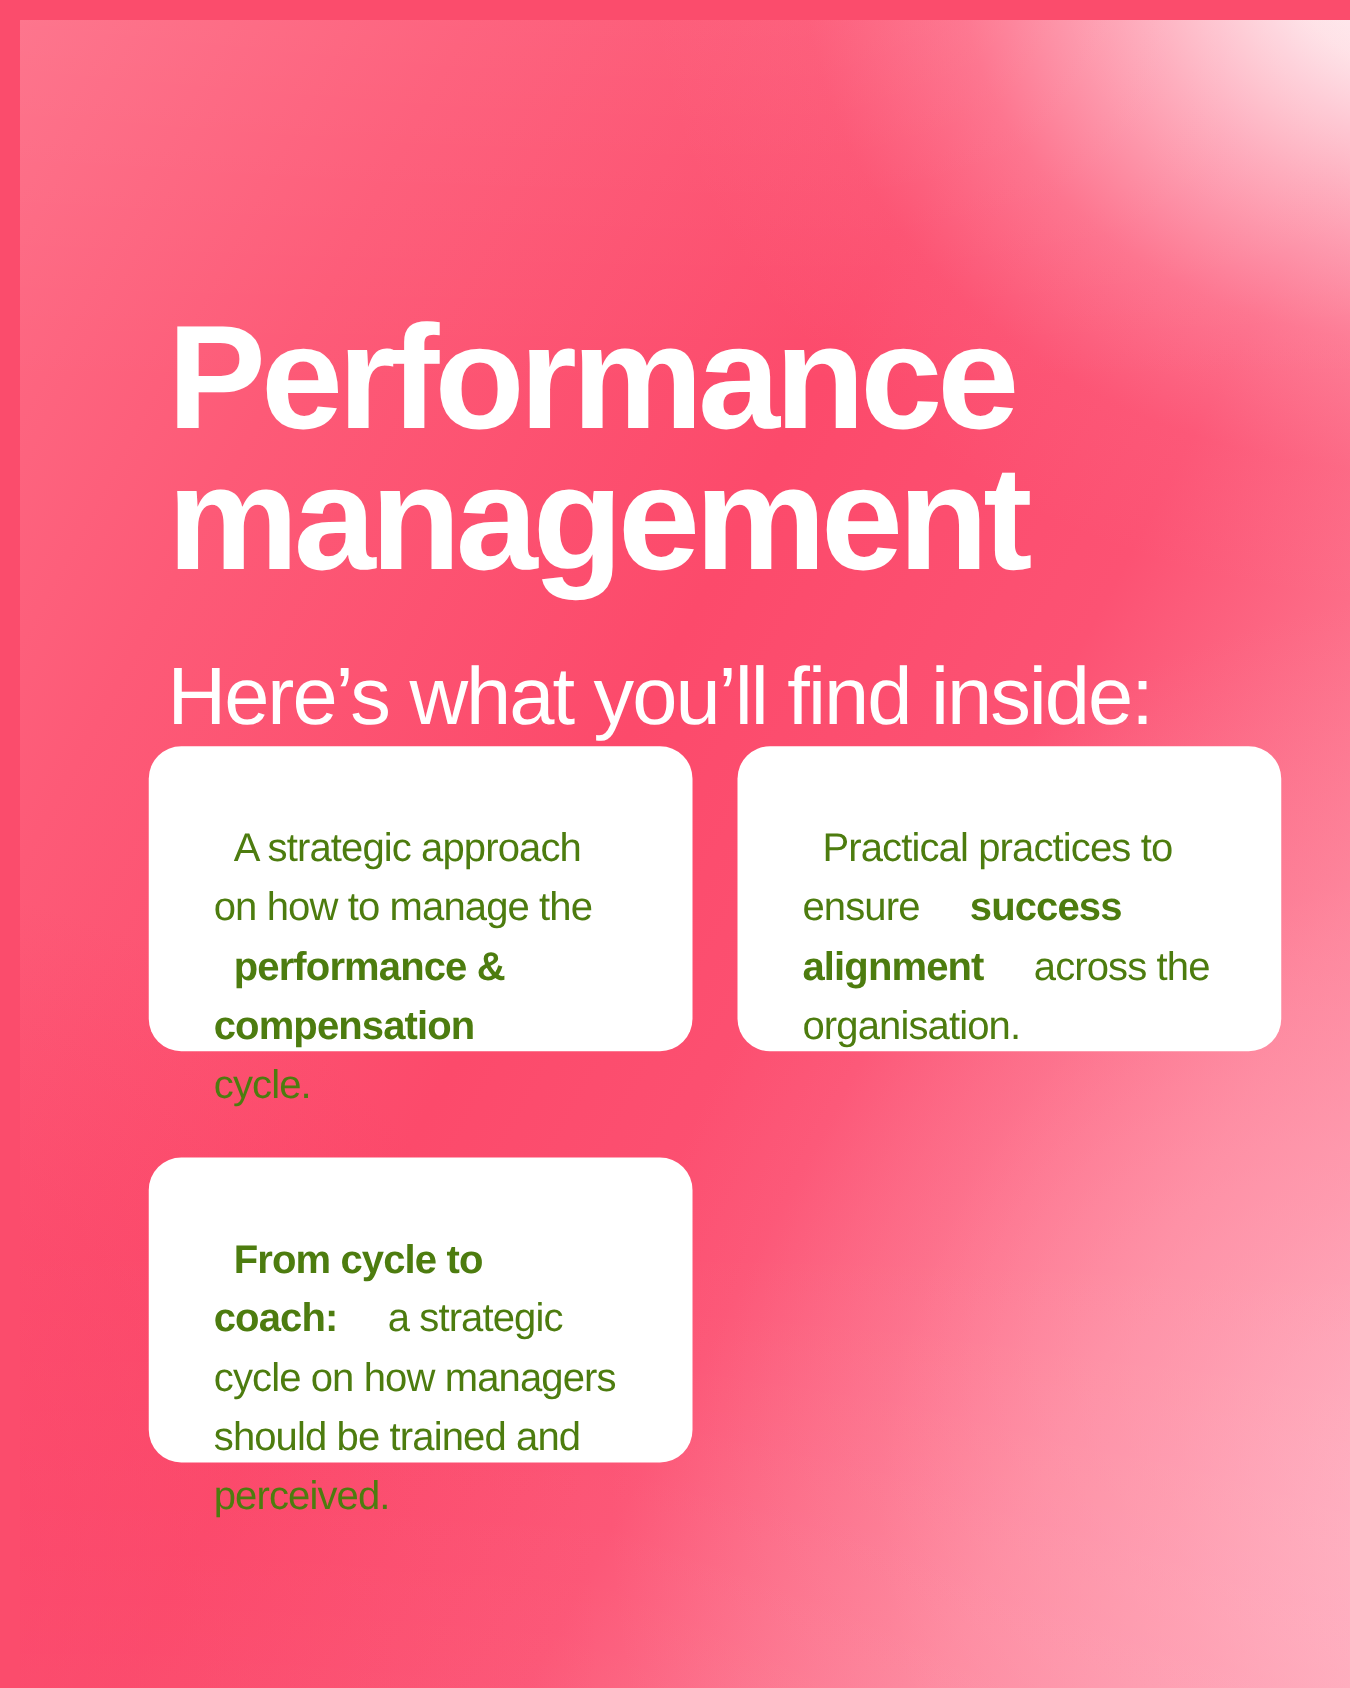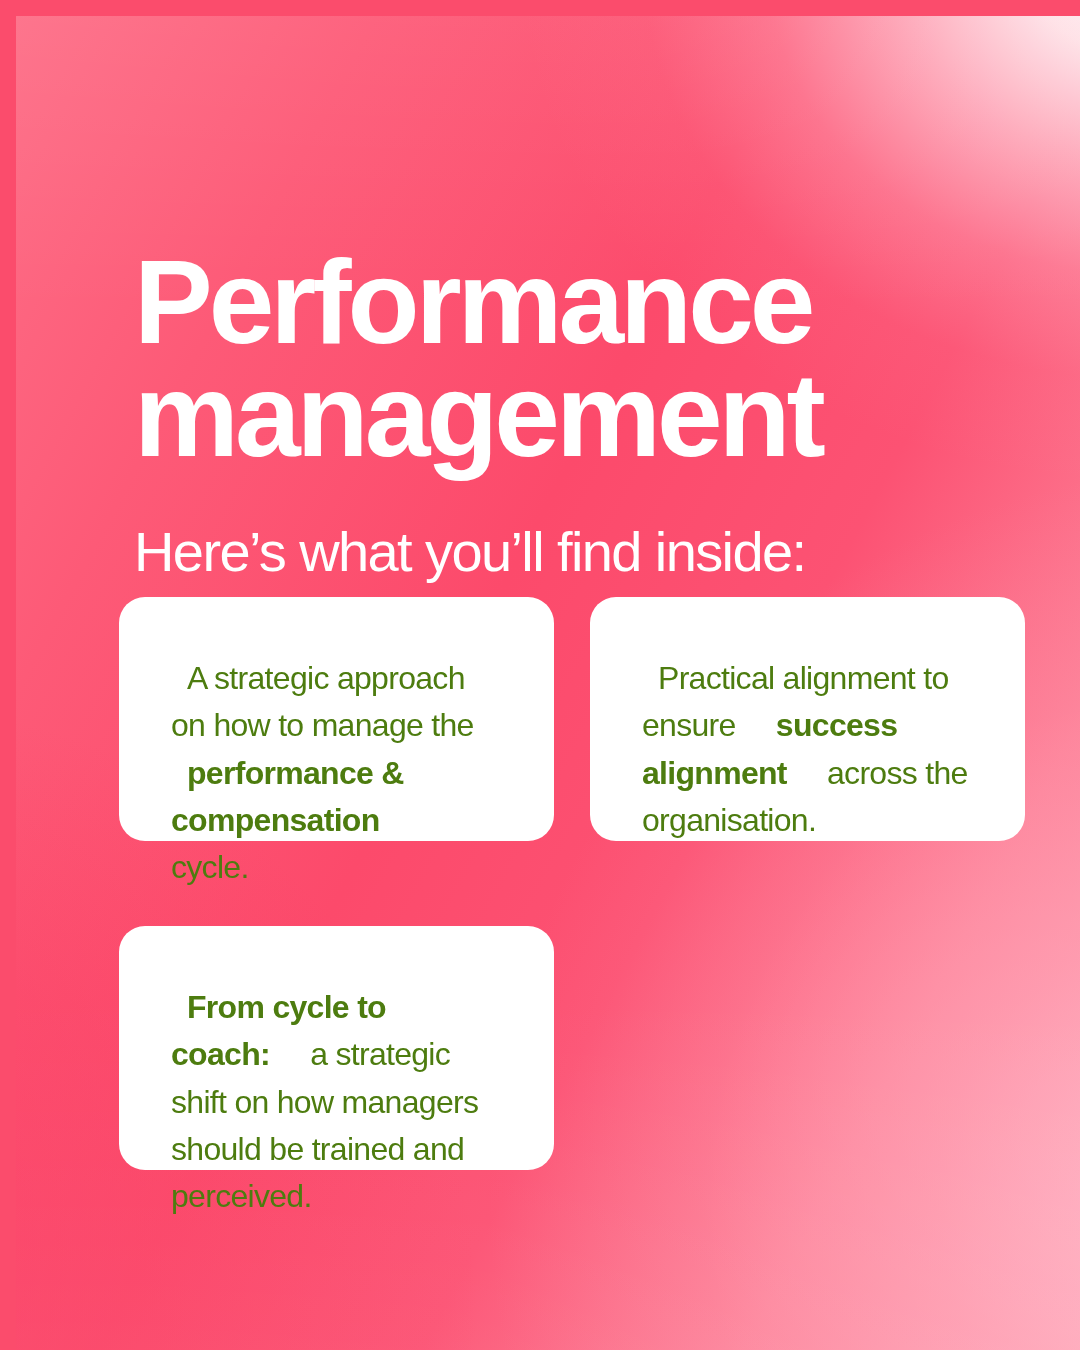--- a/index.html
+++ b/index.html
@@ -74,21 +74,21 @@
     font-weight:700;
     font-size:118px;
     line-height:0.96;
     letter-spacing:-4.0px;
     white-space:pre-line;
   }
 
   #subtitle {
     color:#ffffff;
     font-weight:400;
-    font-size:56px;
+    font-size:65px;
     line-height:1.05;
     letter-spacing:-1.6px;
     margin-top:18px;
   }
 
   
   #cards-grid {
     position:absolute;
     left:87px;
     top:565px;
@@ -129,20 +129,20 @@
     <div id="title">Performance
 management</div>
     <div id="subtitle">Here’s what you’ll find inside:</div>
   </div>
 
   <div id="cards-grid">
     <div class="card">
       <div class="card-text"><span>A strategic approach on how to manage the </span><b>performance &amp; compensation</b><span> cycle.</span></div>
     </div>
     <div class="card">
-      <div class="card-text"><span>Practical alignment to ensure </span><b>success alignment</b><span> across the organisation.</span></div>
+      <div class="card-text"><span>Practical practices to ensure </span><b>success alignment</b><span> across the organisation.</span></div>
     </div>
     <div class="card">
-      <div class="card-text"><b>From cycle to coach:</b><span> a strategic shift on how managers should be trained and perceived.</span></div>
+      <div class="card-text"><b>From cycle to coach:</b><span> a strategic cycle on how managers should be trained and perceived.</span></div>
     </div>
   </div>
 
 </div>
 
 </body></html>

